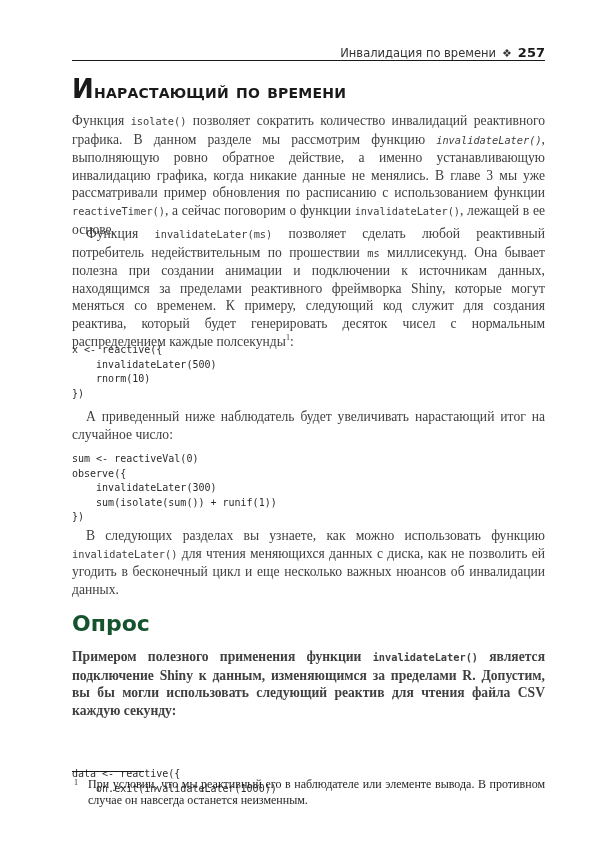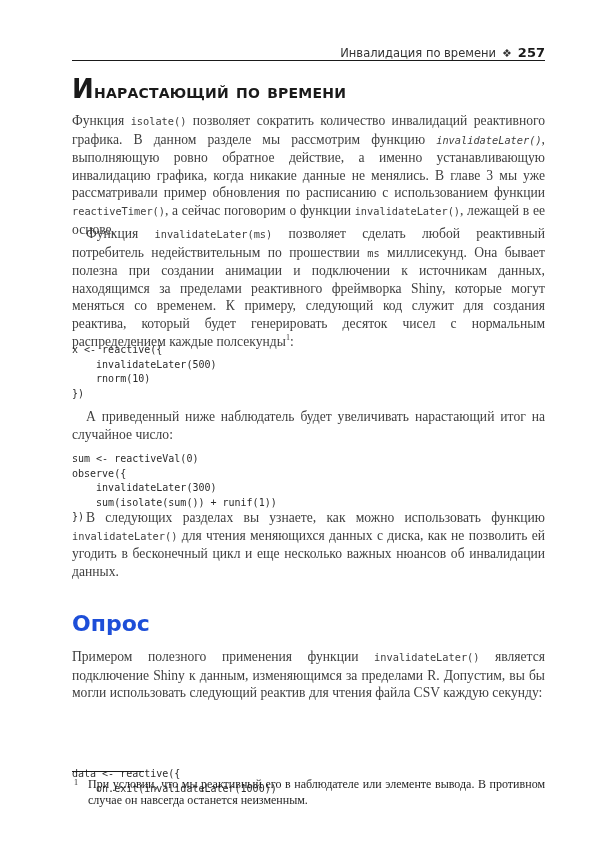--- a/index.html
+++ b/index.html
@@ -16,21 +16,21 @@
   h1.section {
     position: absolute; top: 74px; left: 0; margin: 0;
     font-family: "DejaVu Sans", sans-serif; font-weight: bold;
     font-size: 20px; letter-spacing: 0.2px; color: #1a1a1a; line-height: 30px;
   }
   h1.section .cap { font-size: 26px; }
   h1.section .sc { font-variant: small-caps; }
   h2.section {
     position: absolute; top: 609px; left: 0; margin: 0;
     font-family: "DejaVu Sans", sans-serif; font-weight: bold;
-    font-size: 22px; color: #1d4ed8; line-height: 30px;
+    font-size: 22px; color: #14532d; line-height: 30px;
   }
   .para {
     position: absolute; left: 0; width: 473px; margin: 0;
     font-family: "Liberation Serif", serif; font-size: 13.6px; line-height: 17.6px;
     text-align: justify; color: #404040;
   }
   .para.indent { text-indent: 14px; }
   code, .mono { font-family: "DejaVu Sans Mono", monospace; font-size: 10.3px; }
   .ital { font-style: italic; }
   sup { font-size: 8px; line-height: 0; }
@@ -68,25 +68,25 @@
 })</pre>
 
   <p class="para indent" style="top:408px;">А приведенный ниже наблюдатель будет увеличивать нарастающий итог на случайное число:</p>
 
   <pre class="code" style="top:452px;">sum &lt;- reactiveVal(0)
 observe({
     invalidateLater(300)
     sum(isolate(sum()) + runif(1))
 })</pre>
 
-  <p class="para indent" style="top:509px;"><span>В следующих разделах вы узнаете, как можно использовать функцию </span><code>invalidateLater()</code><span> для чтения меняющихся данных с диска, как не позволить ей угодить в бесконечный цикл и еще несколько важных нюансов об инвалидации данных.</span></p>
+  <p class="para indent" style="top:527px;"><span>В следующих разделах вы узнаете, как можно использовать функцию </span><code>invalidateLater()</code><span> для чтения меняющихся данных с диска, как не позволить ей угодить в бесконечный цикл и еще несколько важных нюансов об инвалидации данных.</span></p>
 
   <h2 class="section">Опрос</h2>
 
-  <p class="para" style="top:648px;"><span>Примером полезного применения функции </span><code>invalidateLater()</code><span> является подключение Shiny к данным, изменяющимся за пределами R. Допустим, вы бы могли использовать следующий реактив для чтения файла CSV каждую секунду:</span></p>
+  <p class="para" style="top:648px;font-weight:bold;"><span>Примером полезного применения функции </span><code>invalidateLater()</code><span> является подключение Shiny к данным, изменяющимся за пределами R. Допустим, вы бы могли использовать следующий реактив для чтения файла CSV каждую секунду:</span></p>
 
   <pre class="code" style="top:721px;margin-top:46px;">data &lt;- reactive({
     on.exit(invalidateLater(1000))</pre>
 
   <div class="fn-rule"></div>
 
   <div class="footnote">
     <span class="fn-mark">1</span>
     <span class="fn-text">При условии, что мы реактивный его в наблюдателе или элементе вывода. В противном случае он навсегда останется неизменным.</span>
   </div>

